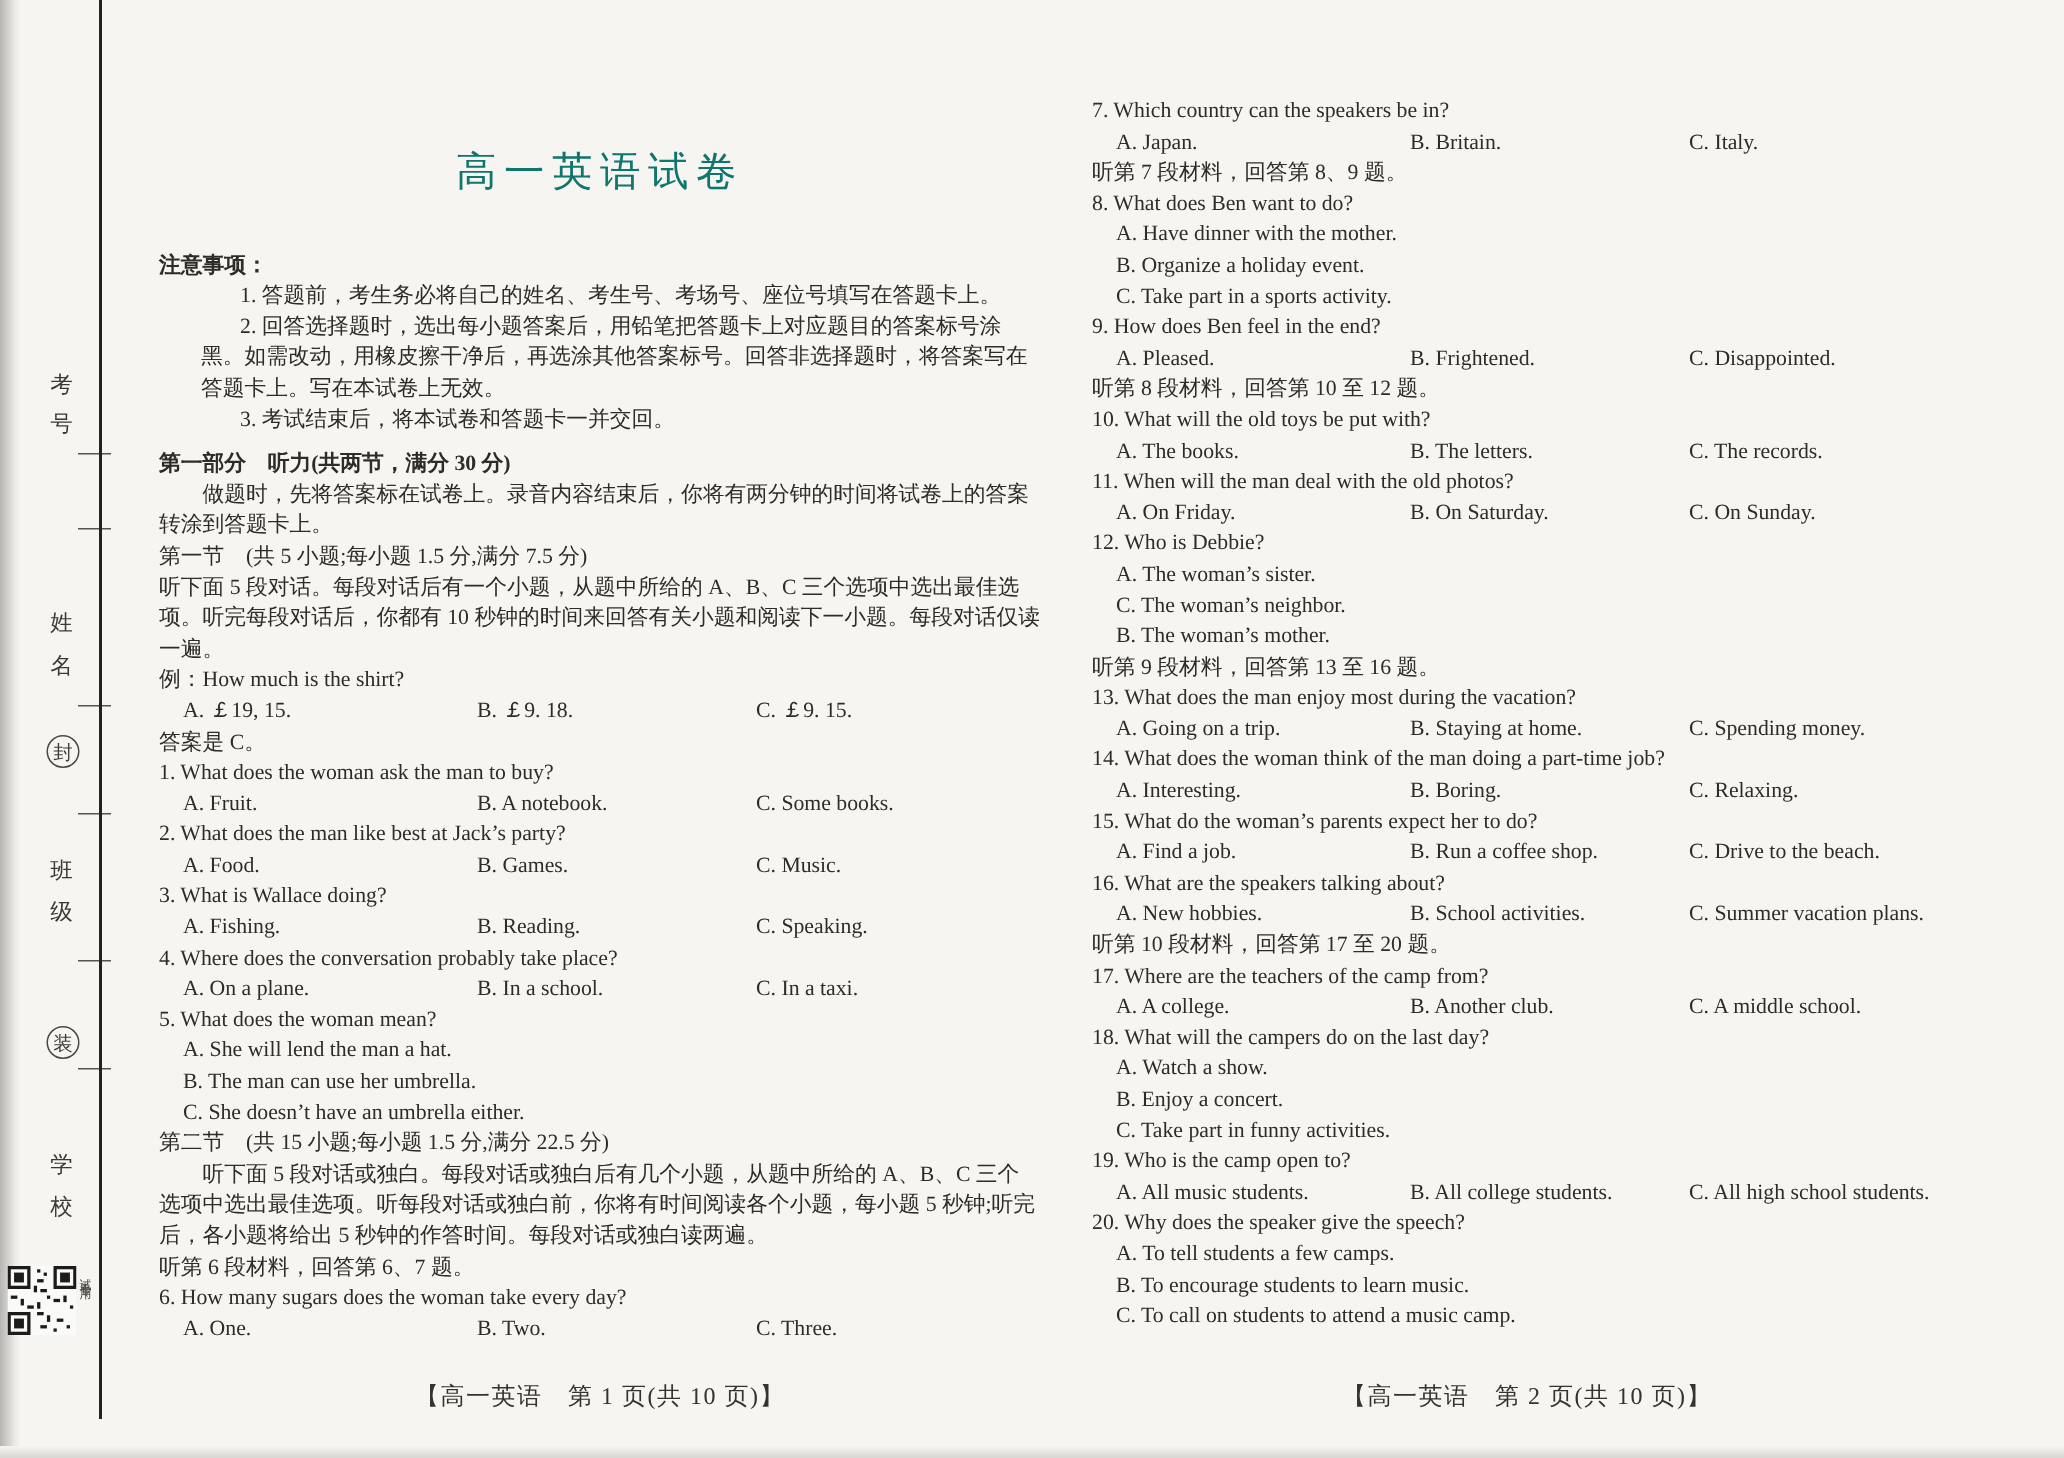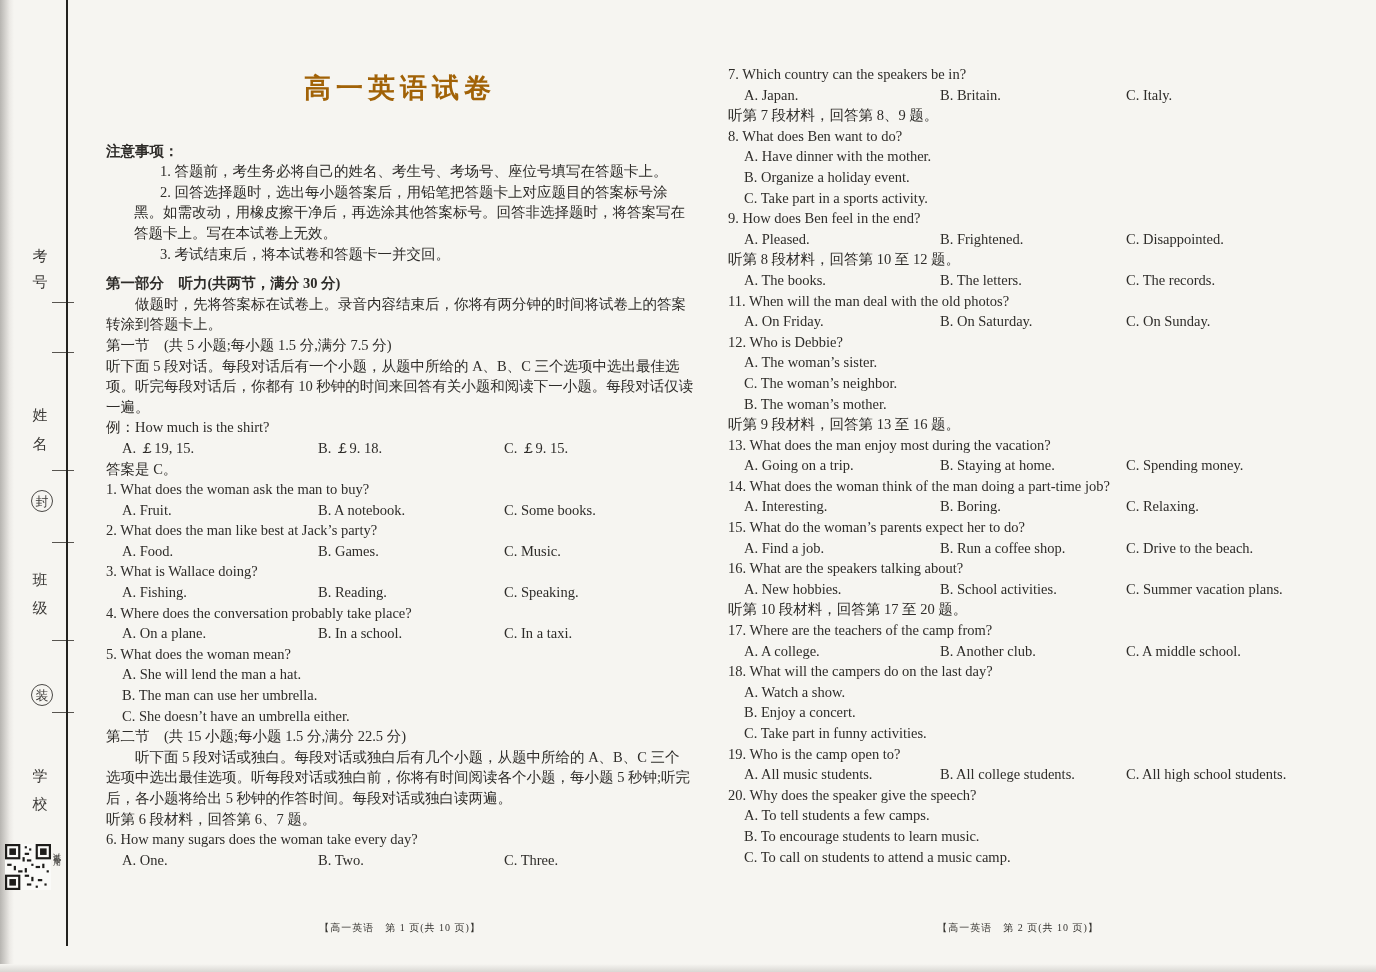--- a/index.html
+++ b/index.html
@@ -45,38 +45,38 @@
     writing-mode:vertical-rl;
     font-size:8px; letter-spacing:2px; color:#4a4845;
   }
 
   
   .col { position:absolute; font-size:14.5px; line-height:20.6px; }
   .col-1 { left:106px; top:78px;  width:588px; }
   .col-2 { left:728px; top:64px;  width:580px; }
 
   .title {
-    text-align:center; font-size:27px; font-weight:bold;
-    letter-spacing:5px; margin-bottom:42px; color:#a16207;
+    text-align:center; font-size:27px; font-weight:normal;
+    letter-spacing:5px; margin-bottom:42px; color:#0f766e;margin-top:26px;
   }
   .line.label   { font-weight:bold; }
   .line.notice  { padding-left:28px; text-indent:26px; }
   .line.section { font-weight:bold; margin-top:9px;font-family:Liberation Serif, serif; }
   .line.para    { text-indent:29px; }
   .line.plain   { }
 
   .question .stem { }
   .opt-row { display:flex; padding-left:16px;align-items:center; }
   .opt-row .opt:nth-child(1) { width:196px; flex:none; }
   .opt-row .opt:nth-child(2) { width:186px; flex:none; }
   .opt-row .opt:nth-child(3) { flex:1; }
   .opt-col .opt { display:block; padding-left:16px; }
 
   .footer {
-    position:absolute; top:921px; font-size:10px; color:#35332f;
+    position:absolute; top:921px; font-size:16px; color:#35332f;
     text-align:center; letter-spacing:1px;
   }
   .footer-1 { left:106px; width:588px; }
   .footer-2 { left:728px; width:580px; }
 </style>
 </head>
 <body>
 
 <div class="scan">
 
@@ -237,20 +237,21 @@
         <div class="question">
           <div class="stem">9. How does Ben feel in the end?</div>
           <div class="opt-row">
             <span class="opt">A. Pleased.</span>
             <span class="opt">B. Frightened.</span>
             <span class="opt">C. Disappointed.</span>
           </div>
         </div>
         <div class="line plain">听第 8 段材料，回答第 10 至 12 题。</div>
         <div class="question">
+          <div class="stem">10. What will the old toys be put with?</div>
           <div class="opt-row">
             <span class="opt">A. The books.</span>
             <span class="opt">B. The letters.</span>
             <span class="opt">C. The records.</span>
           </div>
         </div>
         <div class="question">
           <div class="stem">11. When will the man deal with the old photos?</div>
           <div class="opt-row">
             <span class="opt">A. On Friday.</span>

